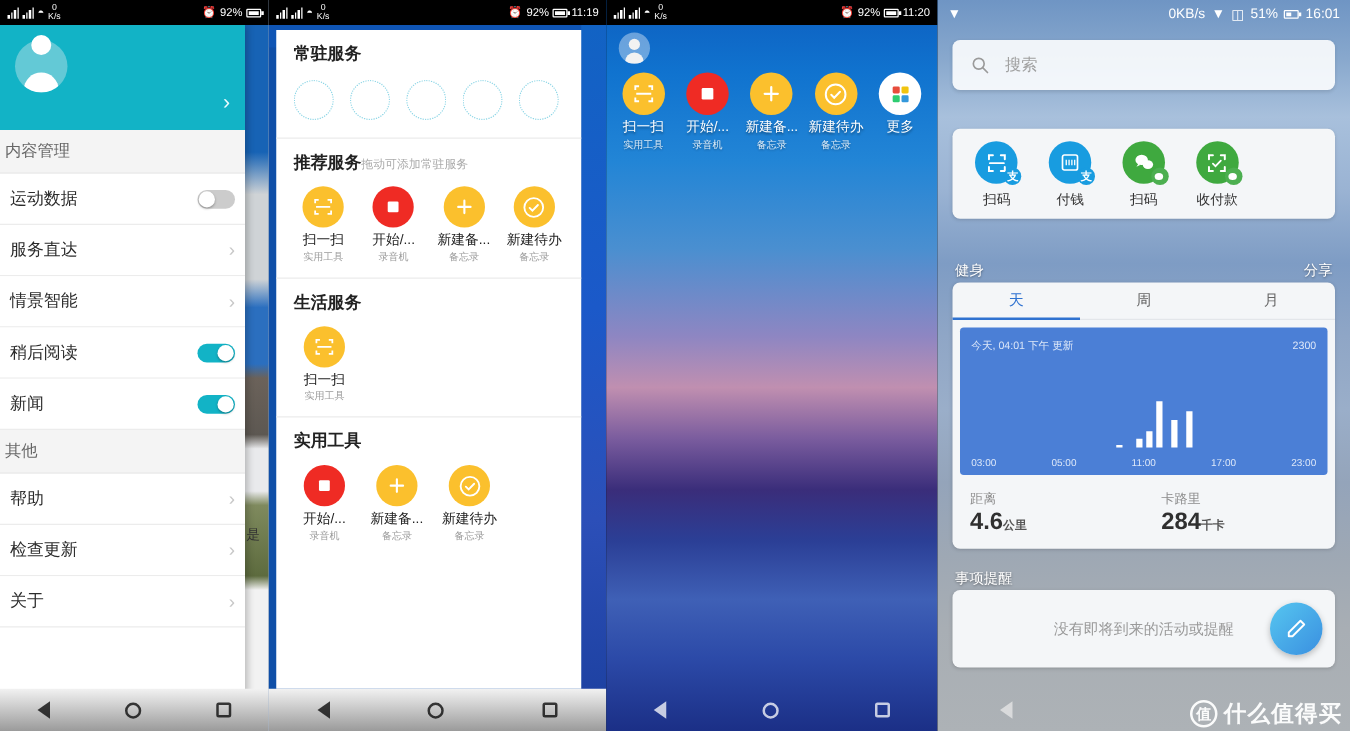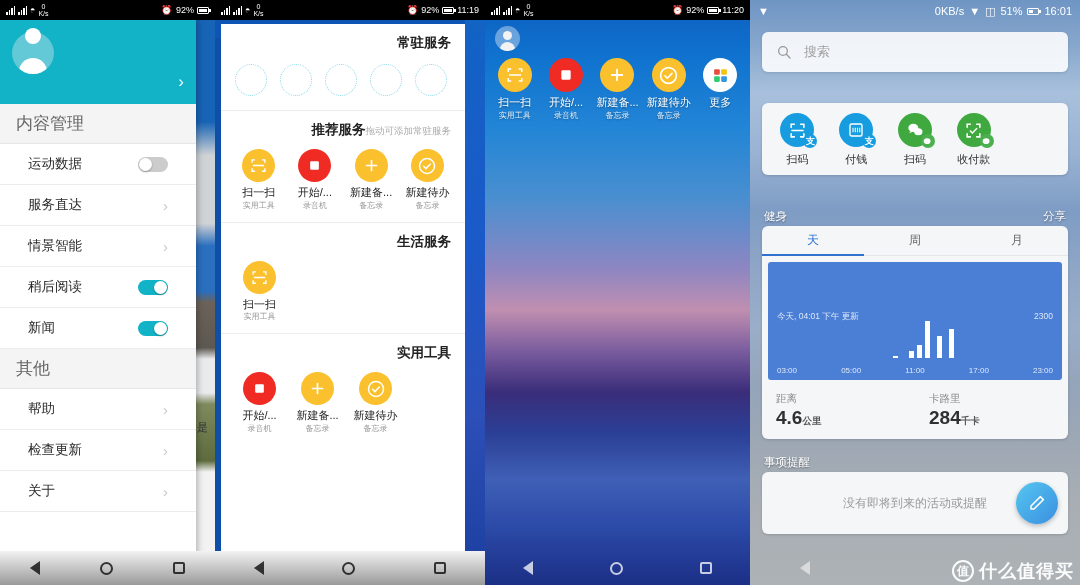--- a/index.html
+++ b/index.html
@@ -56,39 +56,39 @@
                   #2b6fbf 40%, #2b6fbf 48%, #6b625a 50%, #5d5852 58%, #e9eaec 60%,
                   #e9eaec 66%, #7f8a5e 68%, #5d6b3e 78%, #f2f2f2 80%, #f2f2f2 100%); }
   .p1-bg .strip .txt { position:absolute; top:400px; left:2px; font-size:11px; color:#333; }
   .drawer { position:absolute; left:0; top:20px; width:196px; bottom:0; background:#fff;
             box-shadow: 2px 0 6px rgba(0,0,0,.25); display:flex; flex-direction:column; }
   .prof { height:84px; background:#12b3c6; position:relative; padding:12px; }
   .avatar { width:42px;height:42px;border-radius:50%; background:#63c9d6; display:flex;align-items:flex-end;justify-content:center;overflow:hidden;}
   .avatar .head{width:16px;height:16px;border-radius:50%;background:#fff;position:absolute;top:8px;}
   .avatar .body{width:28px;height:16px;border-radius:14px 14px 0 0;background:#fff;}
   .prof .chev { position:absolute; right:12px; bottom:12px; color:#eafcff; font-size:17px; }
-  .sec-title { font-size:17px; color:#666; background:#f4f4f4; padding:8px 16px; border-bottom:1px solid #e6e6e6;}
+  .sec-title { font-size:13px; color:#666; background:#f4f4f4; padding:8px 4px; border-bottom:1px solid #e6e6e6;}
   .row { height:41px; display:flex; align-items:center; justify-content:space-between;
-         padding:0 28px; border-bottom:1px solid #ececec; background:#fff; }
+         padding:0 8px; border-bottom:1px solid #ececec; background:#fff; }
   .row .lbl { font-size:13.5px; color:#2b2b2b; }
   .row .chev { color:#c8c8c8; font-size:15px; }
   .sw { width:30px;height:15px;border-radius:9px;position:relative;background:#ccc; }
   .sw.on { background:#12b3c6; }
   .sw i { position:absolute;top:1px;left:1px;width:13px;height:13px;border-radius:50%;background:#fff;box-shadow:0 1px 2px rgba(0,0,0,.3);}
   .sw.on i { left:16px; }
 
   
   .p2 { width: 270px; background:#0f4fa8; }
   .p2-top { position:absolute; left:0;right:0; top:20px; height:18px; background:#0f55b5;}
   .card2 { position:absolute; left:6px; right:20px; top:24px; bottom:34px; background:#fff; }
   .blue-right { position:absolute; right:0; top:20px; bottom:0; width:20px;
                 background: linear-gradient(#1263c4, #1b59c9 40%, #2c4fb8 70%, #1b3f9e); }
   .grp { padding: 10px 14px 0 14px; border-bottom:1px solid #ececec; }
   .grp:last-child { border-bottom:none; }
-  .grp-h { display:flex; justify-content:flex-end; align-items:baseline; }
+  .grp-h { display:flex; justify-content:flex-start; align-items:baseline; }
   .grp-h .t { font-size:13.5px; font-weight:bold; color:#222; }
   .grp-h .hint { font-size:9.5px; color:#aaa; }
   .dotrow { display:flex; gap:13px; padding:12px 0 14px 0; }
   .dotcircle { width:32px;height:32px;border-radius:50%;border:1.5px dotted #8ed6e6; }
   .approw { display:flex; gap:9px; padding:10px 0 11px 0; }
   .app { width:49px; text-align:center; }
   .app .ic { width:33px;height:33px;border-radius:50%;margin:0 auto 4px auto; display:flex;align-items:center;justify-content:center;}
   .app .n1 { font-size:11px; color:#222; line-height:1.15; white-space:nowrap; overflow:hidden;}
   .app .n2 { font-size:8px; color:#9a9a9a; margin-top:1px; }
   .ic-yellow { background:#fbc02d; }
@@ -616,21 +616,21 @@
     <div class="sect-h right" style="top:209px;">分享</div>
 
     <div class="p4-card" style="top:226px;">
       <div class="tabs">
         <div class="tab active">天</div>
         <div class="tab">周</div>
         <div class="tab">月</div>
       </div>
 
       <div class="steps">
-        <div style="display:flex;justify-content:space-between;align-items:baseline;margin-top:40px;">
+        <div style="display:flex;justify-content:space-between;align-items:baseline;">
           <span class="sub">今天, 04:01 下午 更新</span>
           <span class="goal">2300</span>
         </div>
 
         <div class="chart">
             <span class="bar" style="left: 42.0435%; height: 2px;"></span>
             <span class="bar" style="left: 47.8261%; height: 7.46087px;"></span>
             <span class="bar" style="left: 50.7391%; height: 12.6609px;"></span>
             <span class="bar" style="left: 53.6087%; height: 37.3043px;"></span>
             <span class="bar" style="left: 57.9565%; height: 22.1565px;"></span>

